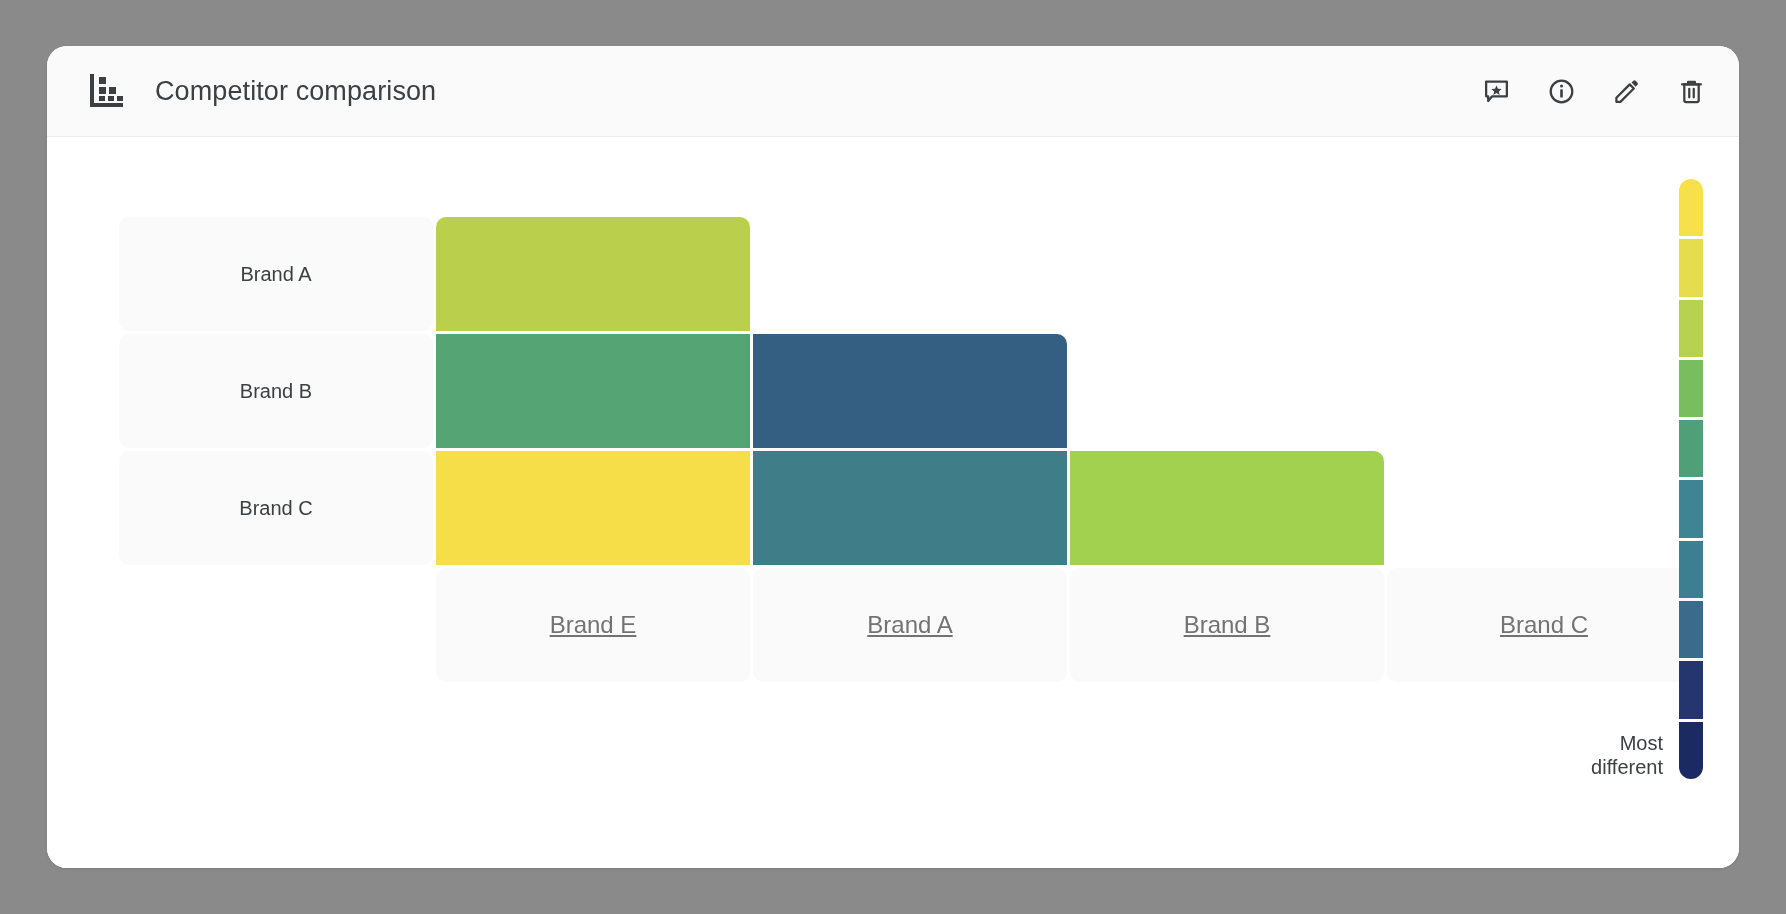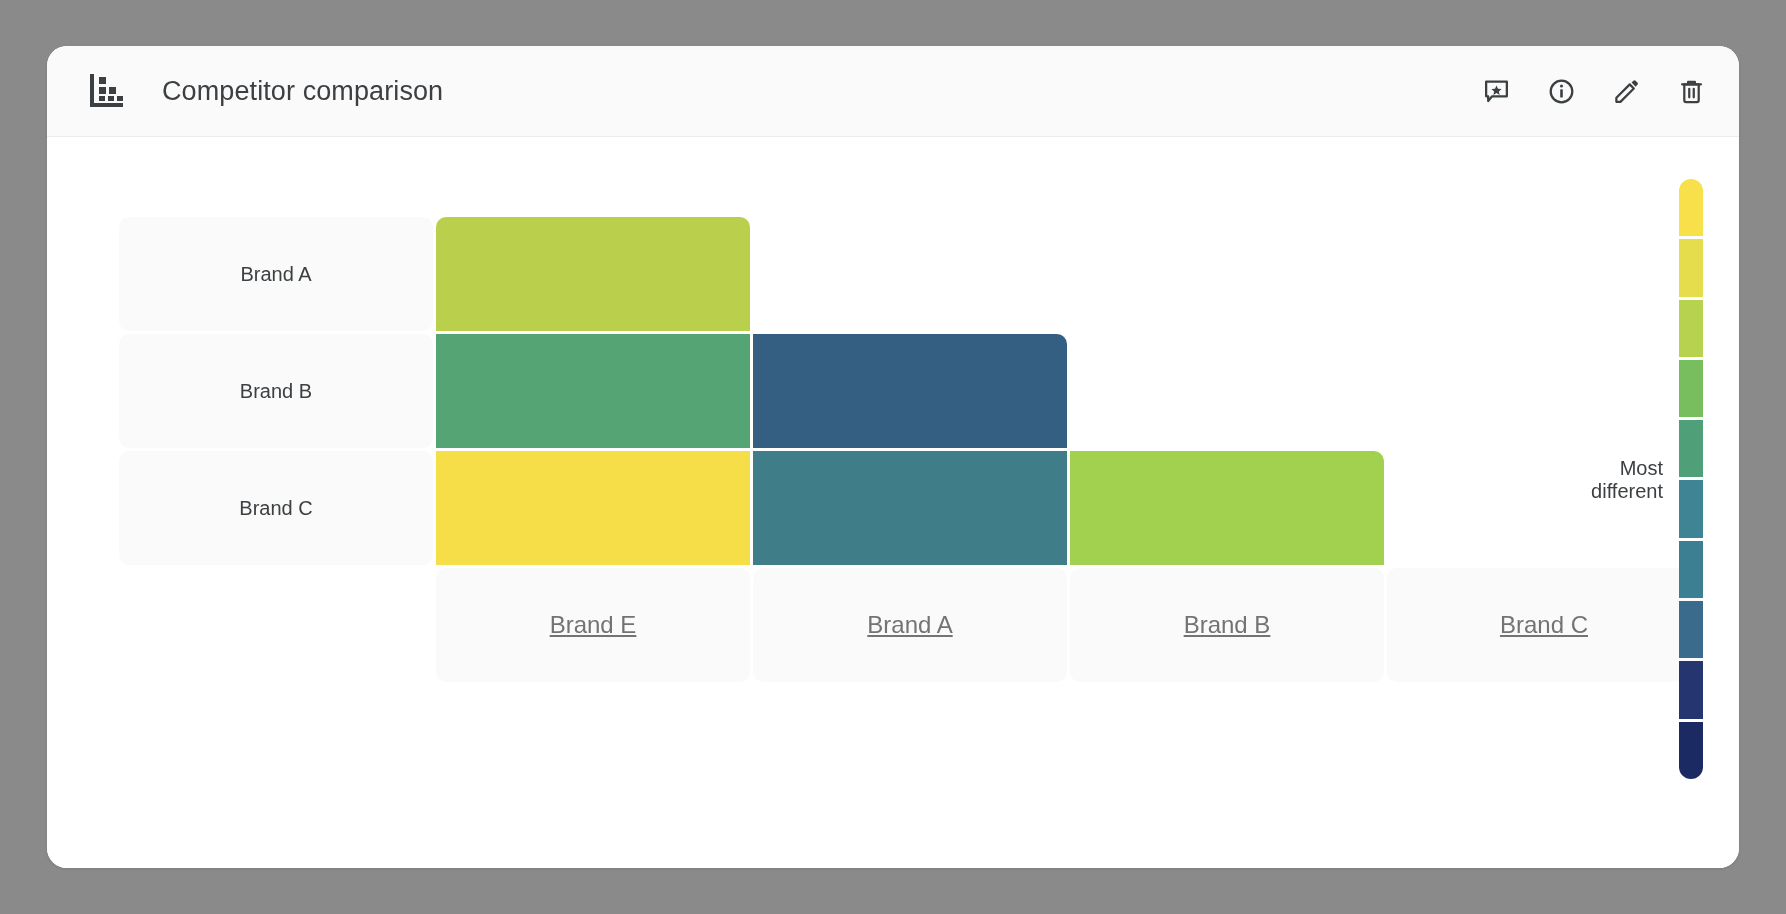--- a/index.html
+++ b/index.html
@@ -35,21 +35,21 @@
     background: #fafafa;
     border-bottom: 1px solid #ececec;
     display: flex;
     align-items: center;
     padding: 0 34px 0 38px;
     box-sizing: border-box;
   }
   .header-left {
     display: flex;
     align-items: center;
-    gap: 35px;
+    gap: 28px;
     flex: 1 1 auto;
     min-width: 0;
   }
   .chart-type-icon {
     width: 42px;
     height: 42px;
     flex: 0 0 auto;
     display: block;
   }
   .card-title {
@@ -133,21 +133,21 @@
     width: 314px;
     background: transparent;
   }
 
   
   .legend {
     position: absolute;
     right: 36px;
     top: 42px;
     display: flex;
-    align-items: center;
+    align-items: flex-end;
     gap: 16px;
   }
   .legend-label {
     font-size: 20px;
     line-height: 1.17;
     color: #3c4043;
     text-align: right;
     width: 150px;
     white-space: pre-line;
     padding-top: 2px;

